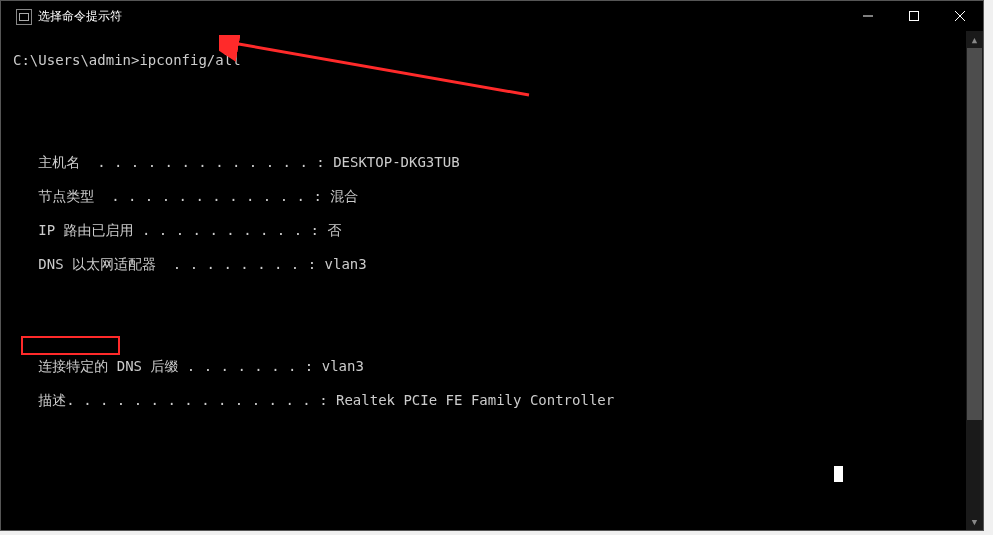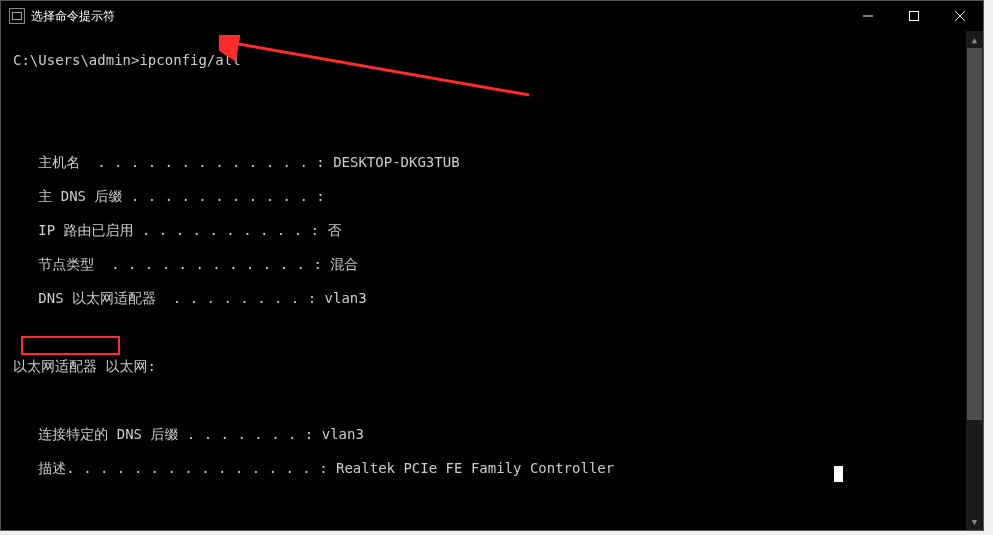--- a/index.html
+++ b/index.html
@@ -1,19 +1,19 @@
 <!DOCTYPE html>
 <html><head>
   <meta charset="utf-8">
   <style>
     * { margin: 0; padding: 0; box-sizing: border-box; }
     body { width: 993px; height: 535px; background: #f0f0f0; font-family: "SimSun", monospace; position: relative; overflow: hidden; }
     .window { width: 984px; height: 531px; background: #000; border: 1px solid #555; position: relative; }
     .titlebar { height: 30px; background: #000; display: flex; align-items: center; justify-content: space-between; border-bottom: 0; }
-    .titlebar-left { display: flex; align-items: center; gap: 6px; padding-left: 8px; }
+    .titlebar-left { display: flex; align-items: flex-end; gap: 6px; padding-left: 15px; }
     .titlebar-icon { width: 16px; height: 16px; background: #000; border: 1px solid #888; display: flex; align-items: center; justify-content: center; }
     .titlebar-icon::before { content: ""; display: block; width: 8px; height: 6px; border: 1px solid #aaa; }
     .titlebar-title { color: #fff; font-size: 12px; font-family: "Microsoft YaHei", "SimSun", sans-serif; }
     .titlebar-controls { display: flex; height: 100%; }
     .ctrl { width: 46px; height: 100%; display: flex; align-items: center; justify-content: center; color: #fff; font-size: 14px; cursor: pointer; }
     .ctrl svg { width: 10px; height: 10px; stroke: #fff; stroke-width: 1; fill: none; }
     .terminal { position: relative; width: 100%; height: calc(100% - 30px); background: #000; }
     .terminal-content { position: absolute; left: 0; top: 0; right: 17px; bottom: 0; padding: 4px 0 0 12px; color: #ccc; font-family: "NSimSun", "SimSun", "Consolas", monospace; font-size: 14px; line-height: 17px; white-space: pre; overflow: hidden; }
     .scrollbar { position: absolute; right: 0; top: 0; width: 17px; height: 100%; background: #1a1a1a; }
     .scrollbar-track { position: absolute; top: 17px; bottom: 17px; left: 0; right: 0; }
@@ -54,26 +54,24 @@
         </div>
     </div>
   </div>
 
   <div class="terminal">
     <div class="terminal-content">
 <span class="line">C:\Users\admin&gt;ipconfig/all</span>
 <span class="line"> </span>
 <span class="line"> </span>
 <span class="line"><span>   主机名  . . . . . . . . . . . . . : </span><span>DESKTOP-DKG3TUB</span></span>
-<span class="line"><span>   主 DNS 后缀 . . . . . . . . . . . : </span><span></span></span>
+<span class="line"><span>   节点类型  . . . . . . . . . . . . : </span><span>混合</span></span>
 <span class="line"><span>   IP 路由已启用 . . . . . . . . . . : </span><span>否</span></span>
-<span class="line"><span>   节点类型  . . . . . . . . . . . . : </span><span>混合</span></span>
 <span class="line"><span>   DNS 以太网适配器  . . . . . . . . : </span><span>vlan3</span></span>
 <span class="line"> </span>
-<span class="line">以太网适配器 以太网:</span>
 <span class="line"> </span>
 <span class="line"><span>   连接特定的 DNS 后缀 . . . . . . . : </span><span>vlan3</span></span>
 <span class="line"><span>   描述. . . . . . . . . . . . . . . : </span><span>Realtek PCIe FE Family Controller</span></span>
 
 
 
 
 
 
 

